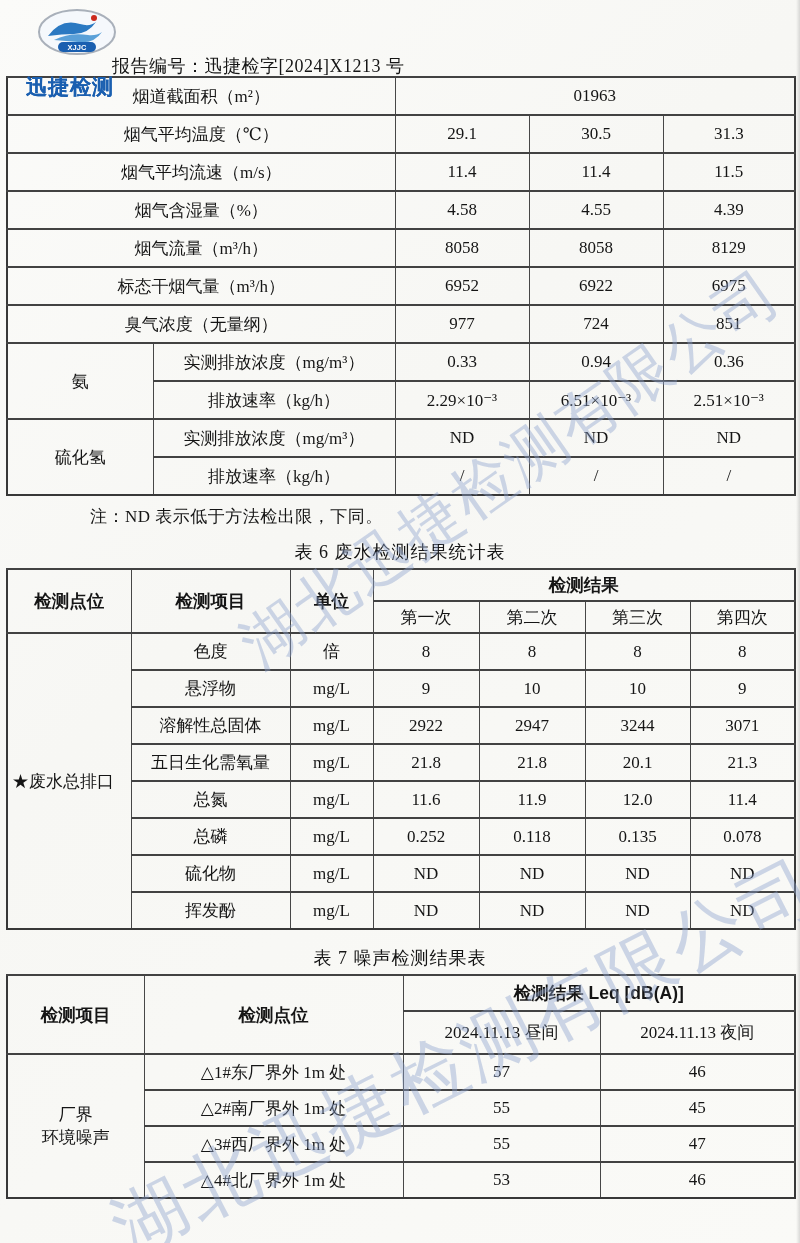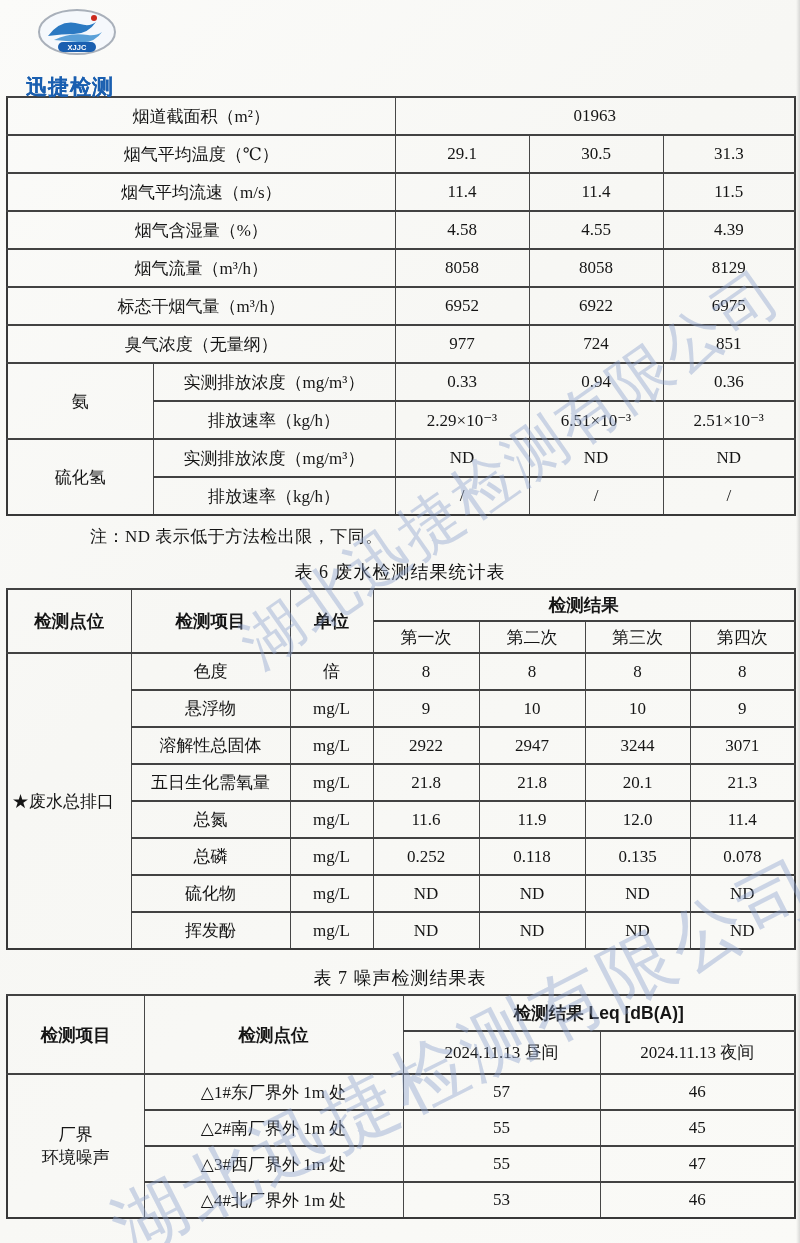--- a/index.html
+++ b/index.html
@@ -12,21 +12,21 @@
   .page{
     position:relative;width:800px;height:1243px;overflow:hidden;
     background:linear-gradient(135deg,#fbfbf9 0%,#f7f7f4 40%,#fafaf7 100%);
   }
   .page::after{
     content:"";position:absolute;top:0;right:0;bottom:0;width:4px;
     background:linear-gradient(to left,rgba(120,120,120,.25),rgba(120,120,120,0));
     pointer-events:none;
   }
   
-  .hdr{position:relative;height:96px;border-radius:26px;}
+  .hdr{position:relative;height:76px;border-radius:26px;}
   .logo{position:absolute;left:36px;top:8px;width:82px;height:50px;}
   .brand{
     position:absolute;left:26px;top:73px;width:104px;
     font-family:"Liberation Sans","DejaVu Sans",sans-serif;
     font-weight:700;font-size:21px;color:#1a5fb0;letter-spacing:1px;
     text-shadow:0 0 .4px #1a5fb0;
   }
   .report-no{position:absolute;left:112px;top:54px;font-size:18px;letter-spacing:.5px;}
   
   table{border-collapse:collapse;table-layout:fixed;margin-left:6px;width:788px;background:transparent;}
@@ -75,20 +75,21 @@
     <div class="hdr">
       <svg class="logo" viewBox="0 0 82 50">
         <ellipse cx="41" cy="24" rx="38" ry="22" fill="#f5f8fc" stroke="#a9b0ba" stroke-width="2"></ellipse>
         <path d="M12 28 Q25 10 44 16 Q54 19 60 14 Q52 26 38 26 Q26 26 12 28 Z" fill="#2b79c2"></path>
         <path d="M18 32 Q34 24 52 27 Q60 28 66 24 Q58 36 42 34 Q30 33 18 32 Z" fill="#5aa0d8"></path>
         <circle cx="58" cy="10" r="3" fill="#cc2a1e"></circle>
         <rect x="22" y="34" width="38" height="10" rx="5" fill="#1a5fb0"></rect>
         <text x="41" y="42" text-anchor="middle" font-size="7.5" fill="#ffffff" font-family="Liberation Sans, sans-serif" font-weight="bold">XJJC</text>
       </svg>
       <div class="brand">迅捷检测</div>
+      <div class="report-no">报告编号：迅捷检字[2024]X1213 号</div>
     </div>
 
     <table class="t1">
       <colgroup>
           <col style="width:146px">
           <col style="width:242px">
           <col style="width:134px">
           <col style="width:134px">
           <col style="width:132px">
         </colgroup>

